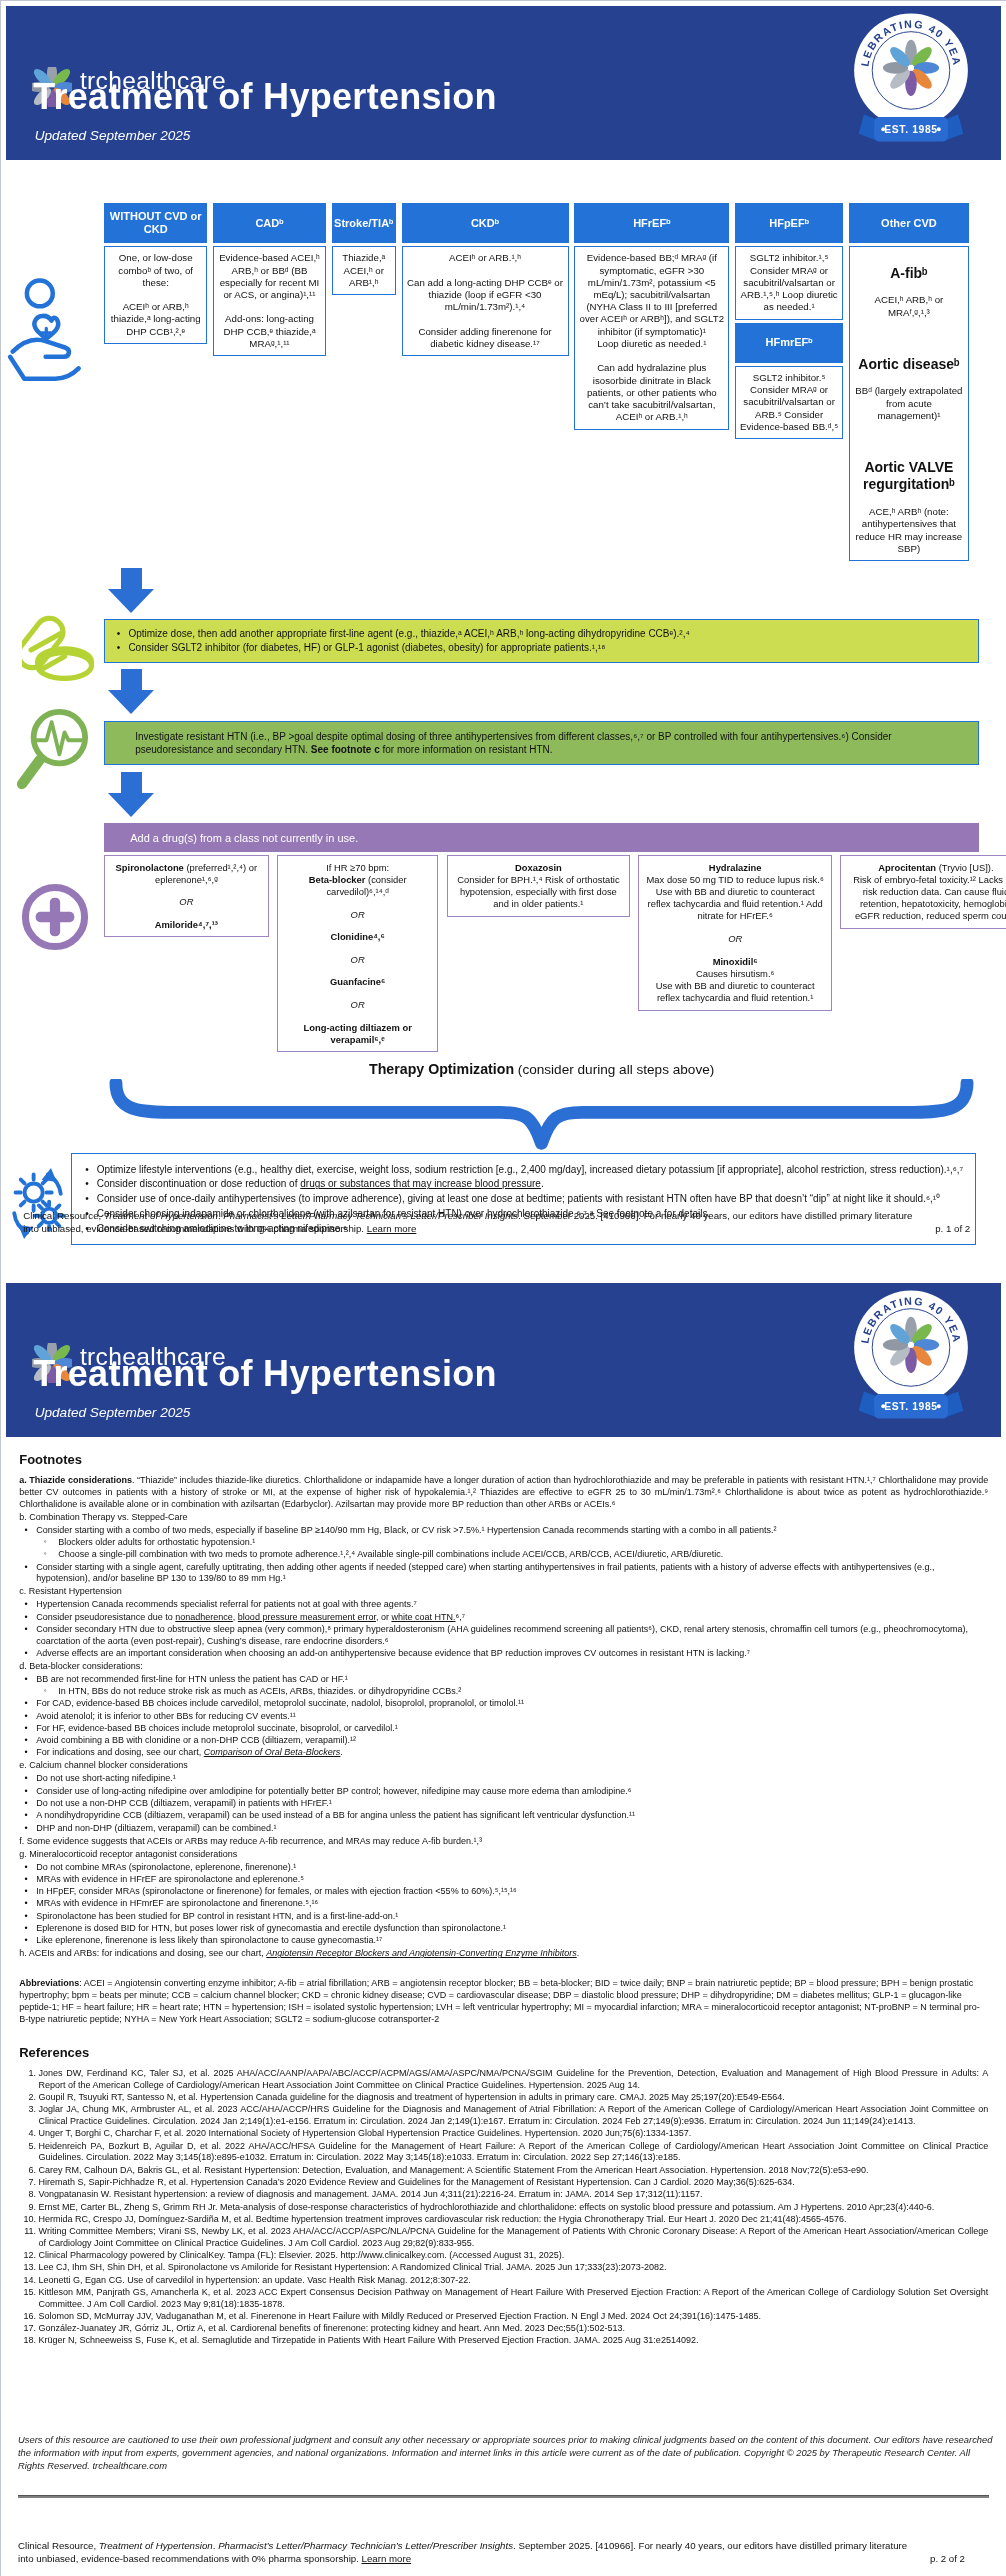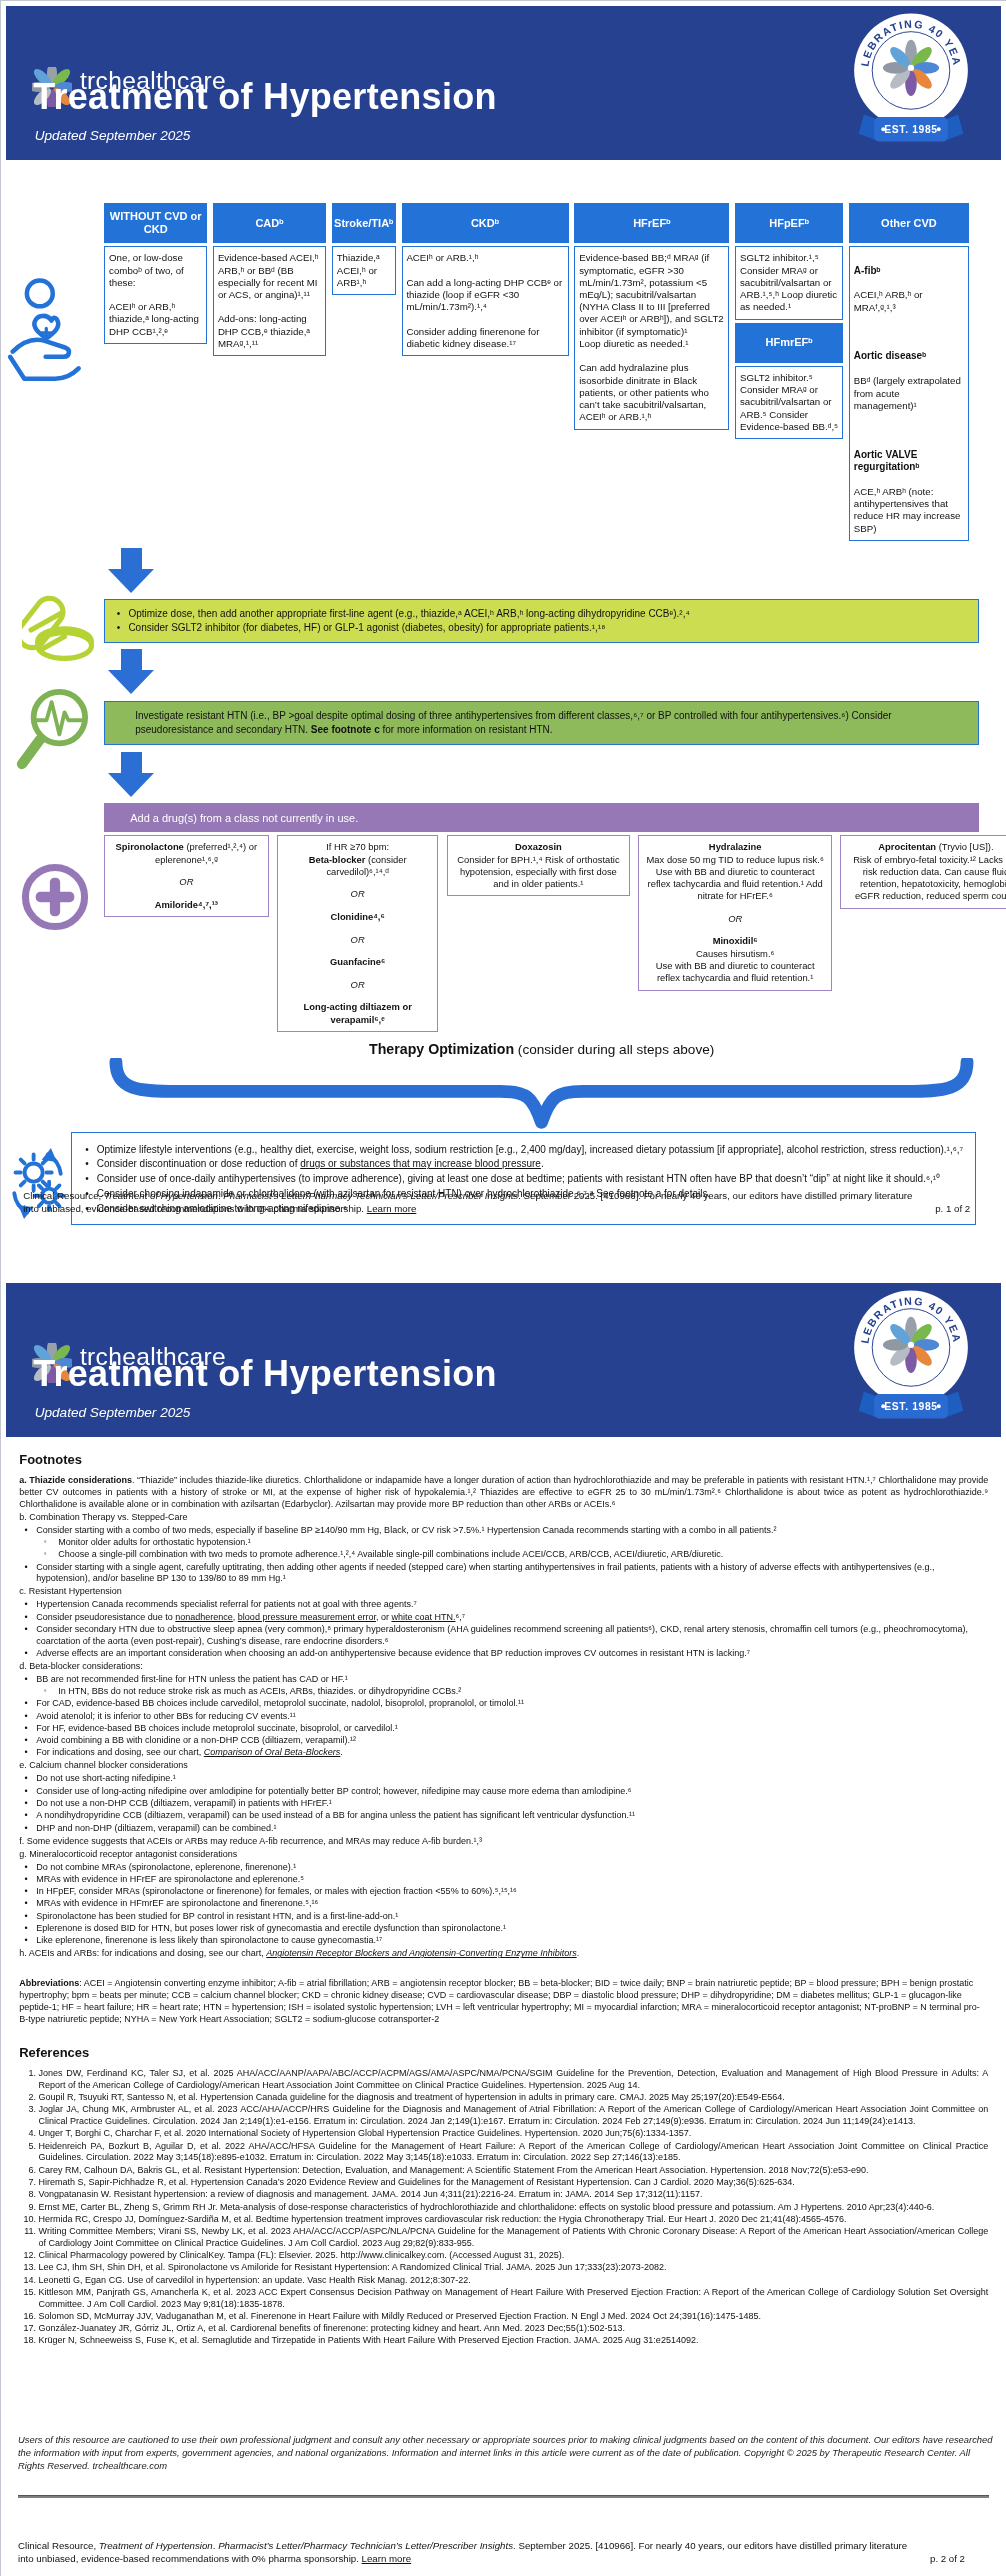--- a/index.html
+++ b/index.html
@@ -18,23 +18,23 @@
   
   .content{position:relative;padding-top:43px;}
   .cols-wrap{position:relative;margin-left:98px;width:875px;}
   .hand-icon{position:absolute;left:-98px;top:71px;}
   .cols{display:flex;gap:5.8px;align-items:flex-start;}
   .col{display:flex;flex-direction:column;gap:3.2px;}
   .w1{flex:0 0 103px;} .w2{flex:0 0 113px;} .w3{flex:0 0 63px;} .w4{flex:0 0 167px;}
   .w5{flex:0 0 155px;} .w6{flex:0 0 108px;} .w7{flex:0 0 120px;}
   .colhead{background:#2272d8;border:1.3px solid #2272d8;color:#fff;font-weight:bold;text-align:center;
     font-size:11px;min-height:34px;display:flex;align-items:center;justify-content:center;padding:1.9px 1.3px;line-height:1.15;}
-  .colbody{background:#fff;border:1.9px solid #2272d8;padding:5.2px 3.9px;font-size:9.7px;text-align:left;
+  .colbody{background:#fff;border:1.9px solid #2272d8;padding:5.2px 3.9px;font-size:9.7px;text-align:center;
     white-space:pre-line;line-height:1.26;}
-  .colbody b{font-size:10px;}
+  .colbody b{font-size:14px;}
   .arrow{margin:6.5px 0 6.5px 102px;width:47px;}
   .arrow .shaft{width:21px;height:21px;background:#2b6fd4;margin:0 auto;}
   .arrow .head{width:0;height:0;border-left:23px solid transparent;border-right:23px solid transparent;border-top:24.6px solid #2b6fd4;}
   .sectwrap{position:relative;margin-left:98px;width:875px;}
   .gutter-icon{position:absolute;}
   .greenbox{background:#ccdd52;border:1.9px solid #2272d8;padding:5.2px 9px 6.5px 9px;font-size:10px;line-height:1.3;}
   .investbox{background:#8fba5c;border:1.9px solid #2272d8;padding:7.8px 19.4px 7.8px 30px;font-size:10px;line-height:1.35;}
   .li{position:relative;padding-left:14.2px;margin:1.3px 0;}
   .li.l1::before{content:"\2022";position:absolute;left:2.6px;}
   .li.l2{margin-left:19.4px;}
@@ -334,21 +334,21 @@
       </svg>
     </header>
 
     <div class="fnsec">
       <h3>Footnotes</h3>
 
       <p class="fn-just"><b>a. Thiazide considerations</b><span>. “Thiazide” includes thiazide-like diuretics. Chlorthalidone or indapamide have a longer duration of action than hydrochlorothiazide and may be preferable in patients with resistant HTN.¹,⁷ Chlorthalidone may provide better CV outcomes in patients with a history of stroke or MI, at the expense of higher risk of hypokalemia.¹,² Thiazides are effective to eGFR 25 to 30 mL/min/1.73m².⁶ Chlorthalidone is about twice as potent as hydrochlorothiazide.⁹ Chlorthalidone is available alone or in combination with azilsartan (Edarbyclor). Azilsartan may provide more BP reduction than other ARBs or ACEIs.⁶</span></p>
 
       <div class="fnhead">b. Combination Therapy vs. Stepped-Care</div>
       <div class="li l1">Consider starting with a combo of two meds, especially if baseline BP ≥140/90 mm Hg, Black, or CV risk &gt;7.5%.¹ Hypertension Canada recommends starting with a combo in all patients.²</div>
-      <div class="li l2">Monitor older adults for orthostatic hypotension.¹</div>
+      <div class="li l2">Blockers older adults for orthostatic hypotension.¹</div>
       <div class="li l2">Choose a single-pill combination with two meds to promote adherence.¹,²,⁴  Available single-pill combinations include ACEI/CCB, ARB/CCB, ACEI/diuretic, ARB/diuretic.</div>
       <div class="li l1">Consider starting with a single agent, carefully uptitrating, then adding other agents if needed (stepped care) when starting antihypertensives in frail patients, patients with a history of adverse effects with antihypertensives (e.g., hypotension), and/or baseline BP 130 to 139/80 to 89 mm Hg.¹</div>
 
       <div class="fnhead">c. Resistant Hypertension</div>
       <div class="li l1">Hypertension Canada recommends specialist referral for patients not at goal with three agents.⁷</div>
       <div class="li l1">
         <span>Consider pseudoresistance due to </span><a class="link">nonadherence</a><span>, </span><a class="link">blood pressure measurement error</a><span>, or </span><a class="link">white coat HTN.</a><span>⁶,⁷</span>
       </div>
       <div class="li l1">Consider secondary HTN due to obstructive sleep apnea (very common),⁸ primary hyperaldosteronism (AHA guidelines recommend screening all patients⁶), CKD, renal artery stenosis, chromaffin cell tumors (e.g., pheochromocytoma), coarctation of the aorta (even post-repair), Cushing’s disease, rare endocrine disorders.⁶</div>
       <div class="li l1">Adverse effects are an important consideration when choosing an add-on antihypertensive because evidence that BP reduction improves CV outcomes in resistant HTN is lacking.⁷</div>

